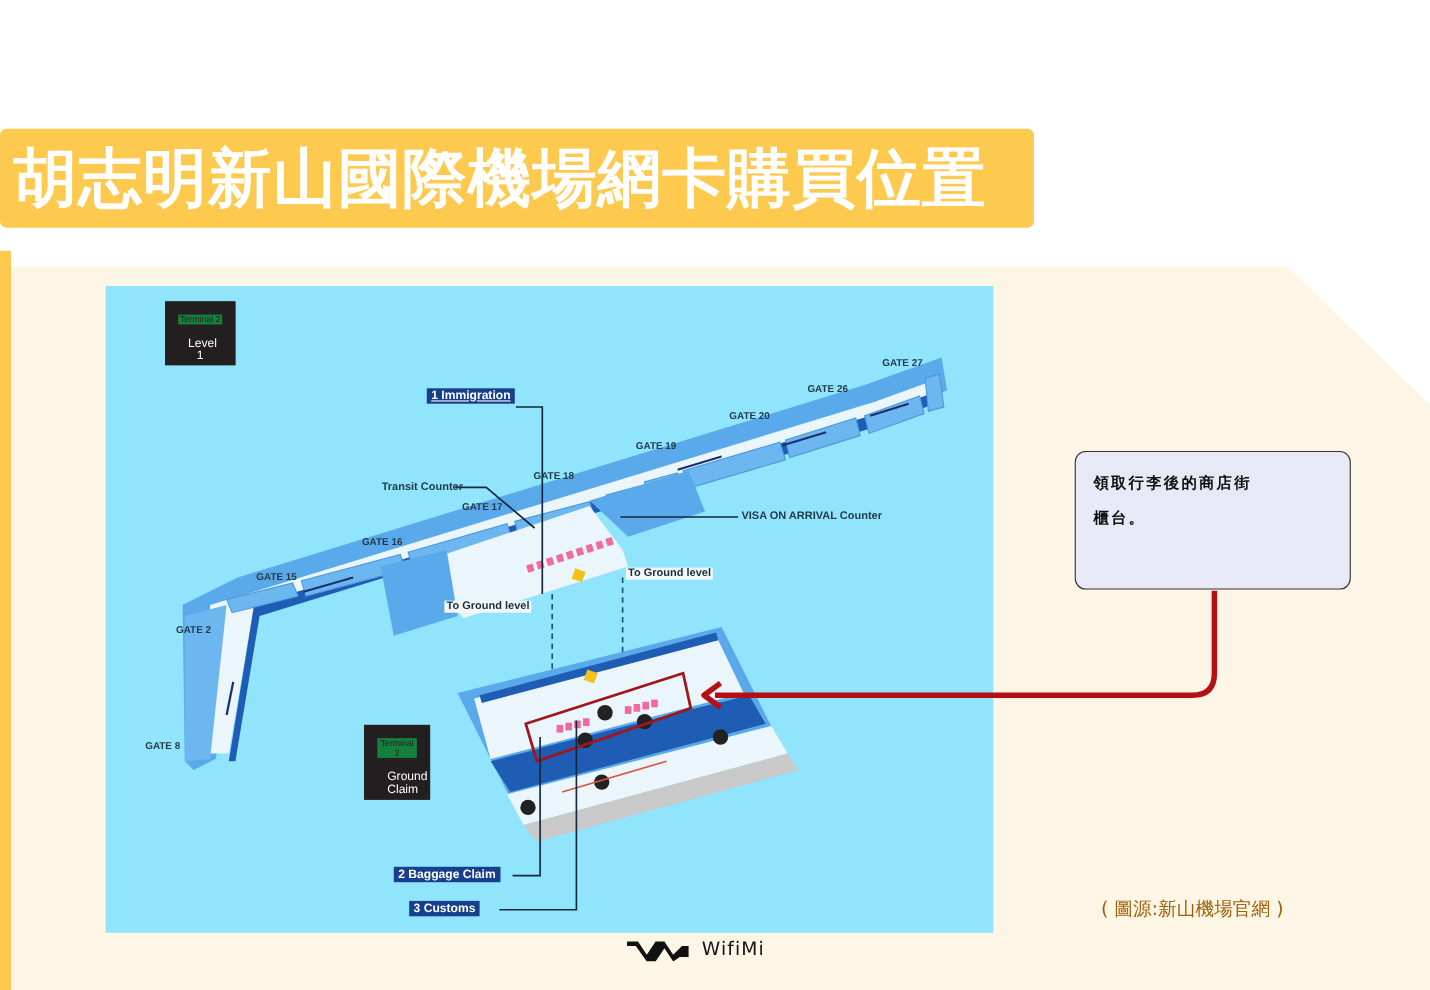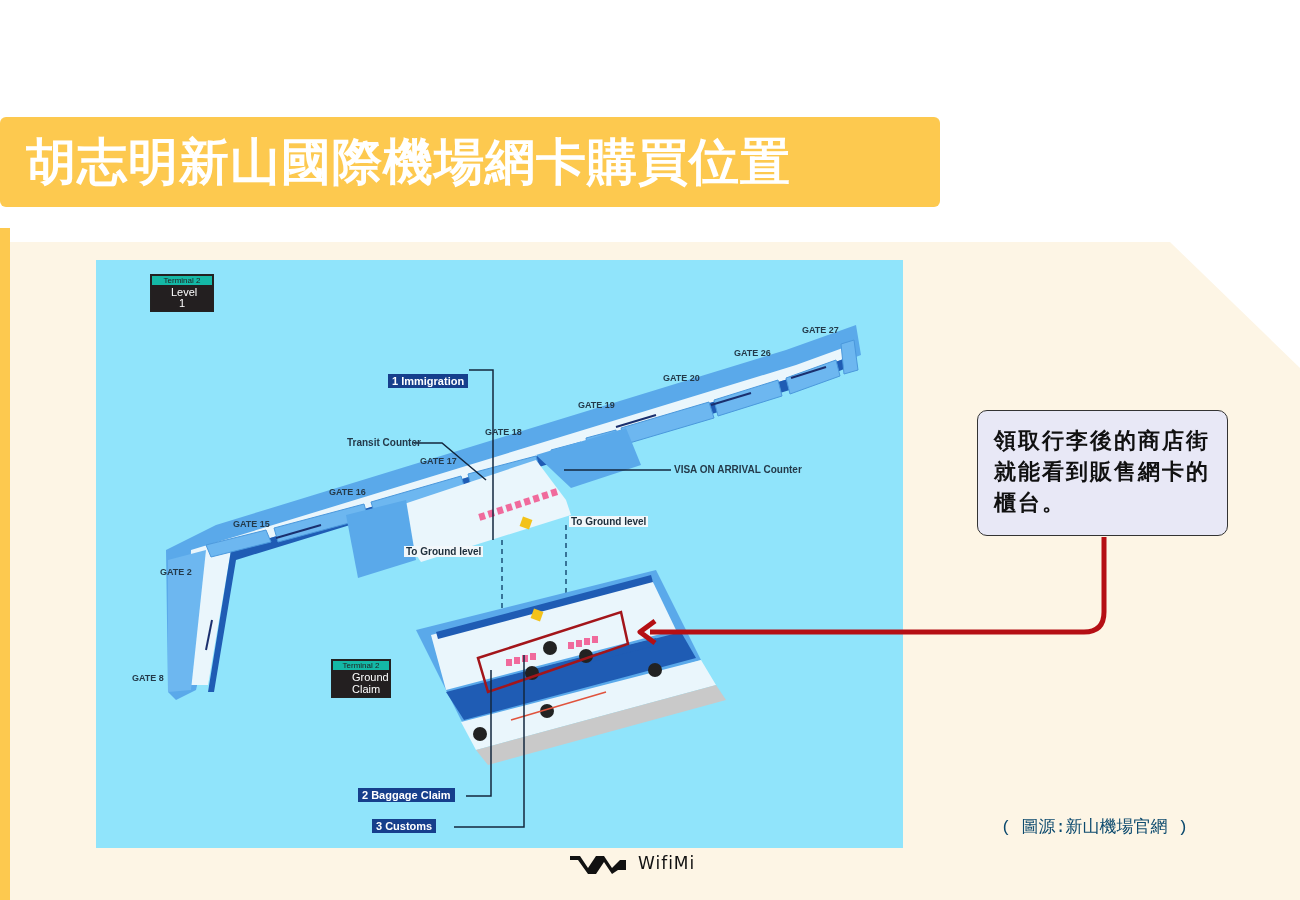--- a/index.html
+++ b/index.html
@@ -1,33 +1,33 @@
 <!DOCTYPE html>
 <html><head>
 <meta charset="utf-8">
 <style>
   html,body{margin:0;padding:0;}
   body{width:1300px;height:900px;background:#ffffff;position:relative;overflow:hidden;font-family:"DejaVu Sans",sans-serif;}
   .title-banner{position:absolute;left:0;top:117px;width:940px;height:90px;background:#fdc94f;border-radius:6px;display:flex;align-items:center;}
-  .title-text{color:#fff;font-weight:bold;font-size:50px;letter-spacing:1px;padding-left:26px;line-height:1;font-family:"DejaVu Sans",sans-serif;}
+  .title-text{color:#fff;font-weight:bold;font-size:58px;letter-spacing:1px;padding-left:12px;line-height:1;font-family:"DejaVu Sans",sans-serif;}
   .left-bar{position:absolute;left:0;top:228px;width:10px;height:672px;background:#fdc94f;}
   .panel{position:absolute;left:10px;top:242px;width:1290px;height:658px;background:#fdf5e5;
     clip-path:polygon(0 0,1160px 0,1290px 126px,1290px 658px,0 658px);}
   .map{position:absolute;left:96px;top:260px;width:807px;height:588px;background:#90e4fb;overflow:hidden;}
   .map svg{position:absolute;left:0;top:0;}
   .lbl{position:absolute;font-family:"Liberation Sans",sans-serif;font-weight:bold;color:#243a4a;font-size:9px;white-space:nowrap;}
   .lbl-mid{font-size:10px;}
   .navy-tag{position:absolute;background:#163f8c;color:#fff;font-family:"Liberation Sans",sans-serif;font-weight:bold;font-size:11px;padding:1px 4px;white-space:nowrap;}
   .level-tag{position:absolute;background:#231f20;color:#fff;font-family:"Liberation Sans",sans-serif;text-align:center;border:1px solid #222;}
-  .level-tag .t2{background:#14b8a6;color:#222;font-size:8px;line-height:9px;margin:1px;}
+  .level-tag .t2{background:#15803d;color:#222;font-size:8px;line-height:9px;margin:11px;}
   .level-tag .lv{font-size:11px;line-height:11px;padding:1px 20px 2px;}
   .ground-text{position:absolute;background:#f2f7fa;color:#1c2d3a;font-family:"Liberation Sans",sans-serif;font-weight:bold;font-size:10px;padding:0 2px;white-space:nowrap;}
   .callout{position:absolute;left:977px;top:410px;width:251px;height:126px;background:#e8e8f6;border:1px solid #333;border-radius:10px;box-sizing:border-box;padding:14px 16px;}
-  .callout-text{font-weight:bold;font-size:22px;line-height:31px;color:#111;letter-spacing:2px;}
-  .source{position:absolute;left:1001px;top:815px;font-size:17px;color:#0c4a6e;font-family:Liberation Mono, monospace;}
+  .callout-text{font-weight:bold;font-size:14px;line-height:31px;color:#111;letter-spacing:2px;}
+  .source{position:absolute;left:1001px;top:815px;font-size:17px;color:#a16207;}
   .brand{position:absolute;left:568px;top:852px;display:flex;align-items:center;gap:10px;}
   .brand-name{font-size:17px;color:#111;letter-spacing:1px;}
   .overlay{position:absolute;left:0;top:0;pointer-events:none;}
 </style>
 </head>
 <body>
 
 <div class="title-banner">
   <span class="title-text">胡志明新山國際機場網卡購買位置</span>
 </div>
@@ -136,21 +136,21 @@
     <div class="t2">Terminal 2</div>
     <div class="lv">Level 1</div>
   </div>
 
   <div class="level-tag" style="left:235px;top:399px;width:58px;">
     <div class="t2">Terminal 2</div>
     <div class="lv" style="padding-bottom:0">Ground</div>
     <div class="lv">Claim</div>
   </div>
 
-  <div class="navy-tag" style="left:292px;top:114px;">1 Immigration</div>
+  <div class="navy-tag" style="left:292px;top:93px;text-decoration:underline;">1 Immigration</div>
   <div class="navy-tag" style="left:262px;top:528px;">2 Baggage Claim</div>
   <div class="navy-tag" style="left:276px;top:559px;">3 Customs</div>
 
   <span class="lbl" style="left:36px;top:413px;">GATE 8</span>
   <span class="lbl" style="left:64px;top:307px;">GATE 2</span>
   <span class="lbl" style="left:137px;top:259px;">GATE 15</span>
   <span class="lbl" style="left:233px;top:227px;">GATE 16</span>
   <span class="lbl" style="left:324px;top:196px;">GATE 17</span>
   <span class="lbl" style="left:389px;top:167px;">GATE 18</span>
   <span class="lbl" style="left:482px;top:140px;">GATE 19</span>
@@ -164,21 +164,20 @@
   <span class="ground-text" style="left:473px;top:256px;">To Ground level</span>
 </div>
 
 <svg class="overlay" width="1300" height="900">
   <path d="M1104,537 L1104,612 Q1104,632 1084,632 L650,632" fill="none" stroke="#b50f14" stroke-width="5"></path>
   <polyline points="655,621 640,632 655,643" fill="none" stroke="#b50f14" stroke-width="5" stroke-linejoin="round"></polyline>
 </svg>
 
 <div class="callout">
   <div class="callout-text">領取行李後的商店街</div>
-  <div class="callout-text">就能看到販售網卡的</div>
   <div class="callout-text">櫃台。</div>
 </div>
 
 <div class="source">( 圖源:新山機場官網 )</div>
 
 <div class="brand">
   <svg width="60" height="22" viewBox="0 0 60 22">
     <path d="M2,4 L12,4 L20,16 L28,4 L36,4 L44,16 L52,8 L58,8 L58,18 L50,18 L44,22 L36,10 L28,22 L20,22 L10,8 L2,8 Z" fill="#111"></path>
   </svg>
   <span class="brand-name">WifiMi</span>

